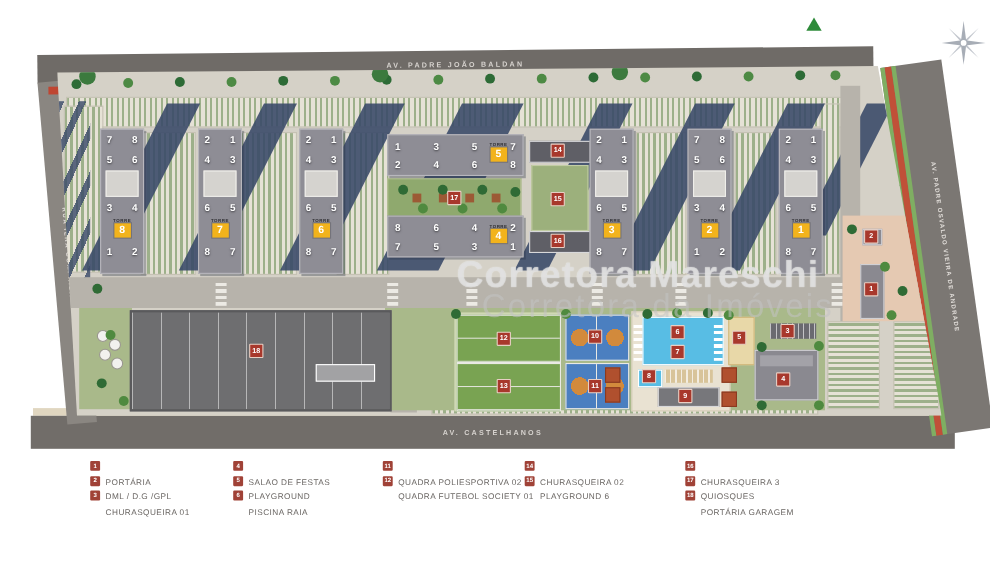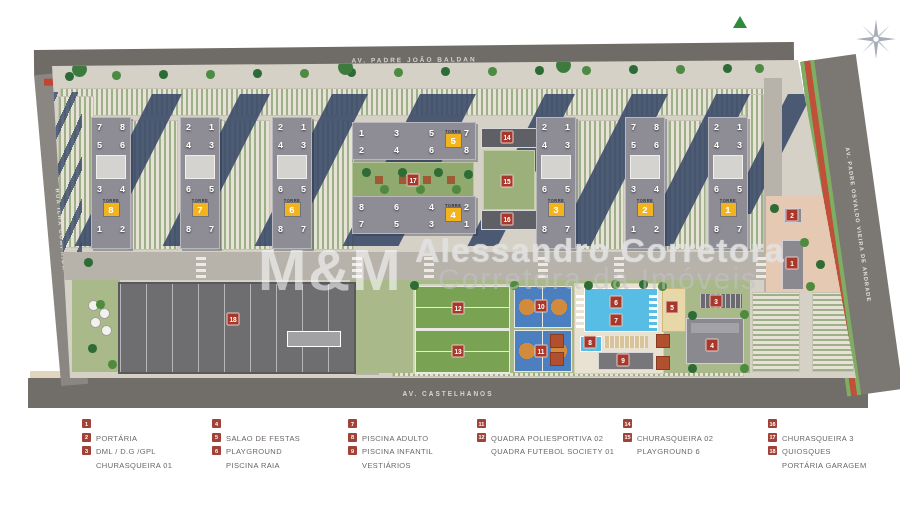--- a/index.html
+++ b/index.html
@@ -436,22 +436,21 @@
         <div class="marker" style="left: 458px; top: 308px;">12</div>
         <div class="marker" style="left: 458px; top: 351px;">13</div>
         <div class="marker" style="left: 507px; top: 137px;">14</div>
         <div class="marker" style="left: 507px; top: 181px;">15</div>
         <div class="marker" style="left: 507px; top: 219px;">16</div>
         <div class="marker" style="left: 413px; top: 180px;">17</div>
         <div class="marker" style="left: 233px; top: 319px;">18</div>
       </div>
   </div>
 
-  <div class="wm wm-mm">M&amp;M</div>
-  <div class="wm wm-1">Alessandro Corretora</div>
+  <div class="wm wm-1">Corretora Mareschi</div>
   <div class="wm wm-2">Corretora da Imóveis</div>
 
   <svg class="compass" viewBox="0 0 40 40">
     <polygon points="20,1 22.5,20 20,39 17.5,20" fill="#a7adb6"></polygon>
     <polygon points="1,20 20,17.5 39,20 20,22.5" fill="#a7adb6"></polygon>
     <polygon points="7,7 20,18.5 33,33 20,21.5" fill="#c2c6cd"></polygon>
     <polygon points="33,7 21.5,20 7,33 18.5,20" fill="#c2c6cd"></polygon>
     <circle cx="20" cy="20" r="3" fill="#ffffff" stroke="#a7adb6"></circle>
   </svg>
   <div class="tri-green"></div>
@@ -480,34 +479,20 @@
           <span class="lbadge">5</span>
           <span class="llabel">PLAYGROUND</span>
         </div>
         <div class="legend-item">
           <span class="lbadge">6</span>
           <span class="llabel">PISCINA RAIA</span>
         </div>
       </div>
       <div class="legend-col">
         <div class="legend-item">
-          <span class="lbadge">7</span>
-          <span class="llabel">PISCINA ADULTO</span>
-        </div>
-        <div class="legend-item">
-          <span class="lbadge">8</span>
-          <span class="llabel">PISCINA INFANTIL</span>
-        </div>
-        <div class="legend-item">
-          <span class="lbadge">9</span>
-          <span class="llabel">VESTIÁRIOS</span>
-        </div>
-      </div>
-      <div class="legend-col">
-        <div class="legend-item">
           <span class="lbadge">11</span>
           <span class="llabel">QUADRA POLIESPORTIVA 02</span>
         </div>
         <div class="legend-item">
           <span class="lbadge">12</span>
           <span class="llabel">QUADRA FUTEBOL SOCIETY 01</span>
         </div>
       </div>
       <div class="legend-col">
         <div class="legend-item">

